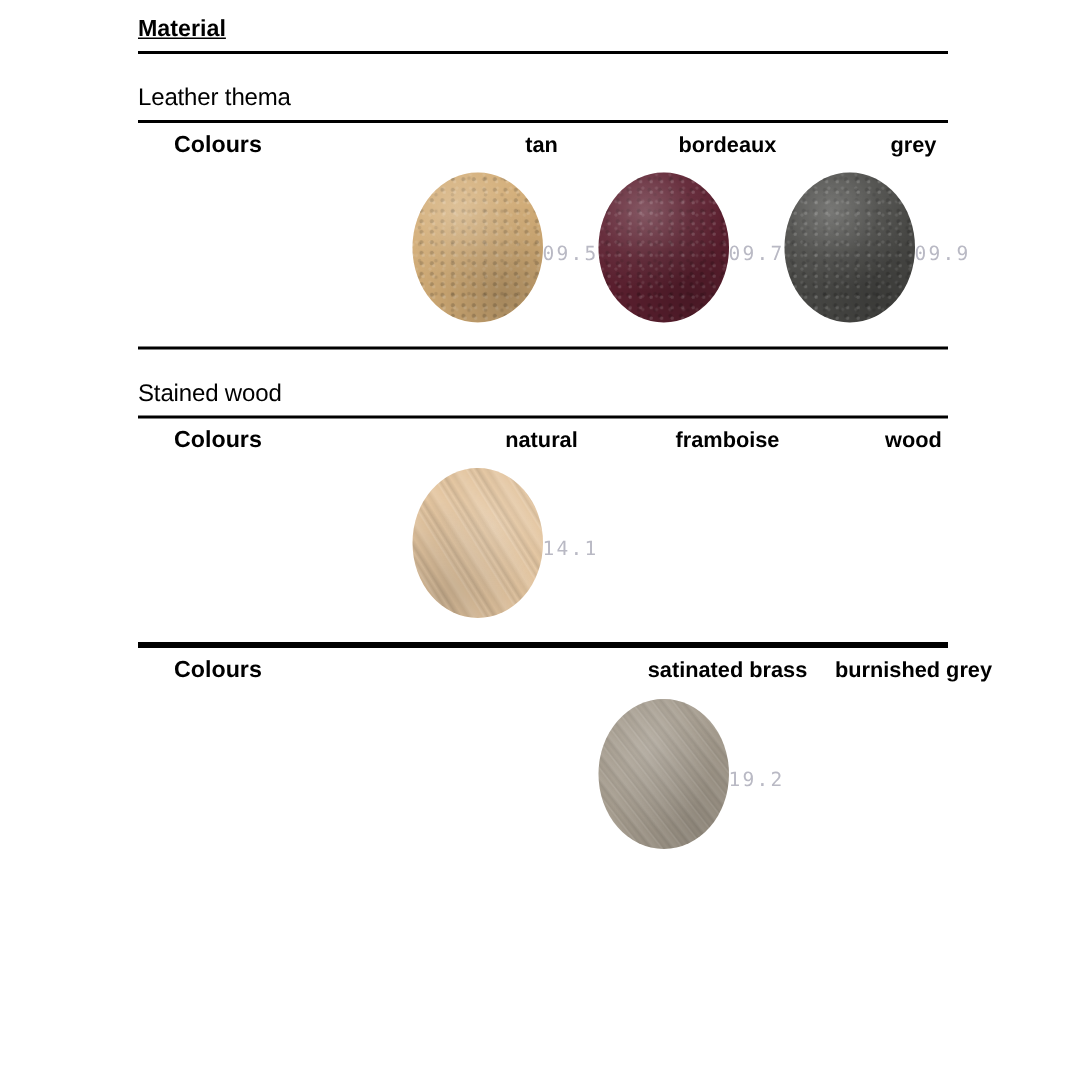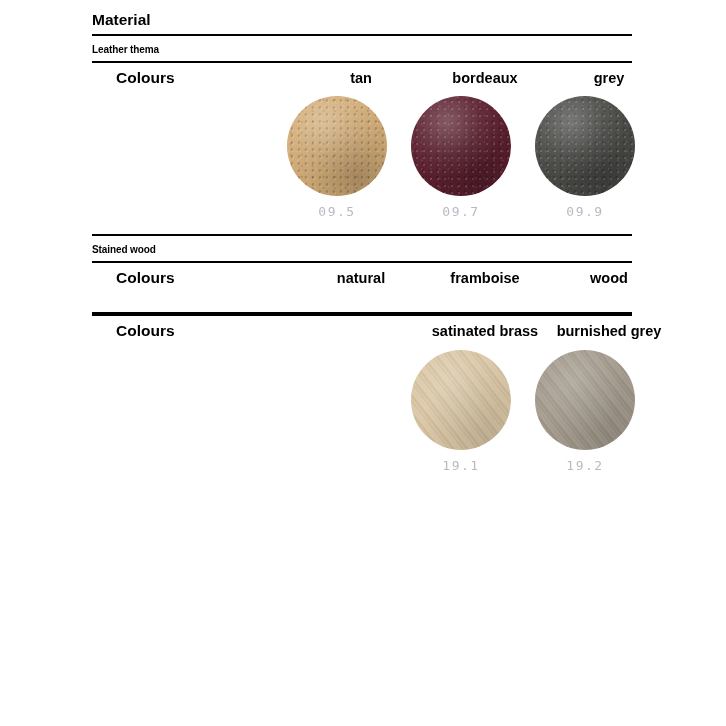--- a/index.html
+++ b/index.html
@@ -25,31 +25,32 @@
 
   
   .rule {
     height: 2px;
     background: #000000;
     width: 540px;
   }
 
   
   .section-title {
-    font-size: 10px;
-    font-weight: bold;
+    font-size: 16px;
+    font-weight: normal;
     letter-spacing: -0.1px;
     line-height: 1;
-    padding: 9px 0 6px 0;
+    padding: 22px 0 6px 0;
   }
   .doc-title {
     font-size: 15.5px;
     font-weight: bold;
     line-height: 1;
     padding: 12px 0 6px 0;
+    text-decoration: underline;
   }
 
   
   .cols-row {
     display: flex;
     align-items: flex-start;
     padding-top: 7px;
     margin-left: 24px;
   }
   .cols-label {
@@ -75,21 +76,21 @@
 
   
   .swatch-row {
     display: flex;
     padding-left: 183px;
   }
   .swatch-cell {
     width: 124px;
     flex: 0 0 124px;
     display: flex;
-    flex-direction: column;
+    flex-direction: row;
     align-items: center;
   }
   .swatch-cell.empty .disc,
   .swatch-cell.empty .code { visibility: hidden; }
 
   .disc {
     width: 100px;
     height: 100px;
     border-radius: 50%;
     position: relative;
@@ -239,20 +240,24 @@
       <div class="cols-heads">
         <div class="col-head">natural</div>
         <div class="col-head">framboise</div>
         <div class="col-head">wood</div>
       </div>
     </div>
 
     <div class="gap-small"></div>
 
     <div class="swatch-row">
+      <div class="swatch-cell">
+        <div class="disc tex-wood" style="background-color: rgb(228, 198, 161);"></div>
+        <div class="code">14.1</div>
+      </div>
     </div>
 
     <div class="gap-after-codes"></div>
   </div>
 
   <div>
     <div class="rule"></div>
     <div class="rule"></div>
 
     <div class="cols-row">
@@ -265,23 +270,19 @@
     </div>
 
     <div class="gap-small"></div>
 
     <div class="swatch-row">
       <div class="swatch-cell empty">
         <div class="disc"></div>
         <div class="code"></div>
       </div>
       <div class="swatch-cell">
-        <div class="disc tex-brass" style="background-color: rgb(219, 199, 165);"></div>
-        <div class="code">19.1</div>
-      </div>
-      <div class="swatch-cell">
         <div class="disc tex-brass" style="background-color: rgb(164, 155, 141);"></div>
         <div class="code">19.2</div>
       </div>
     </div>
   </div>
 
 </div>
 
 </body></html>

